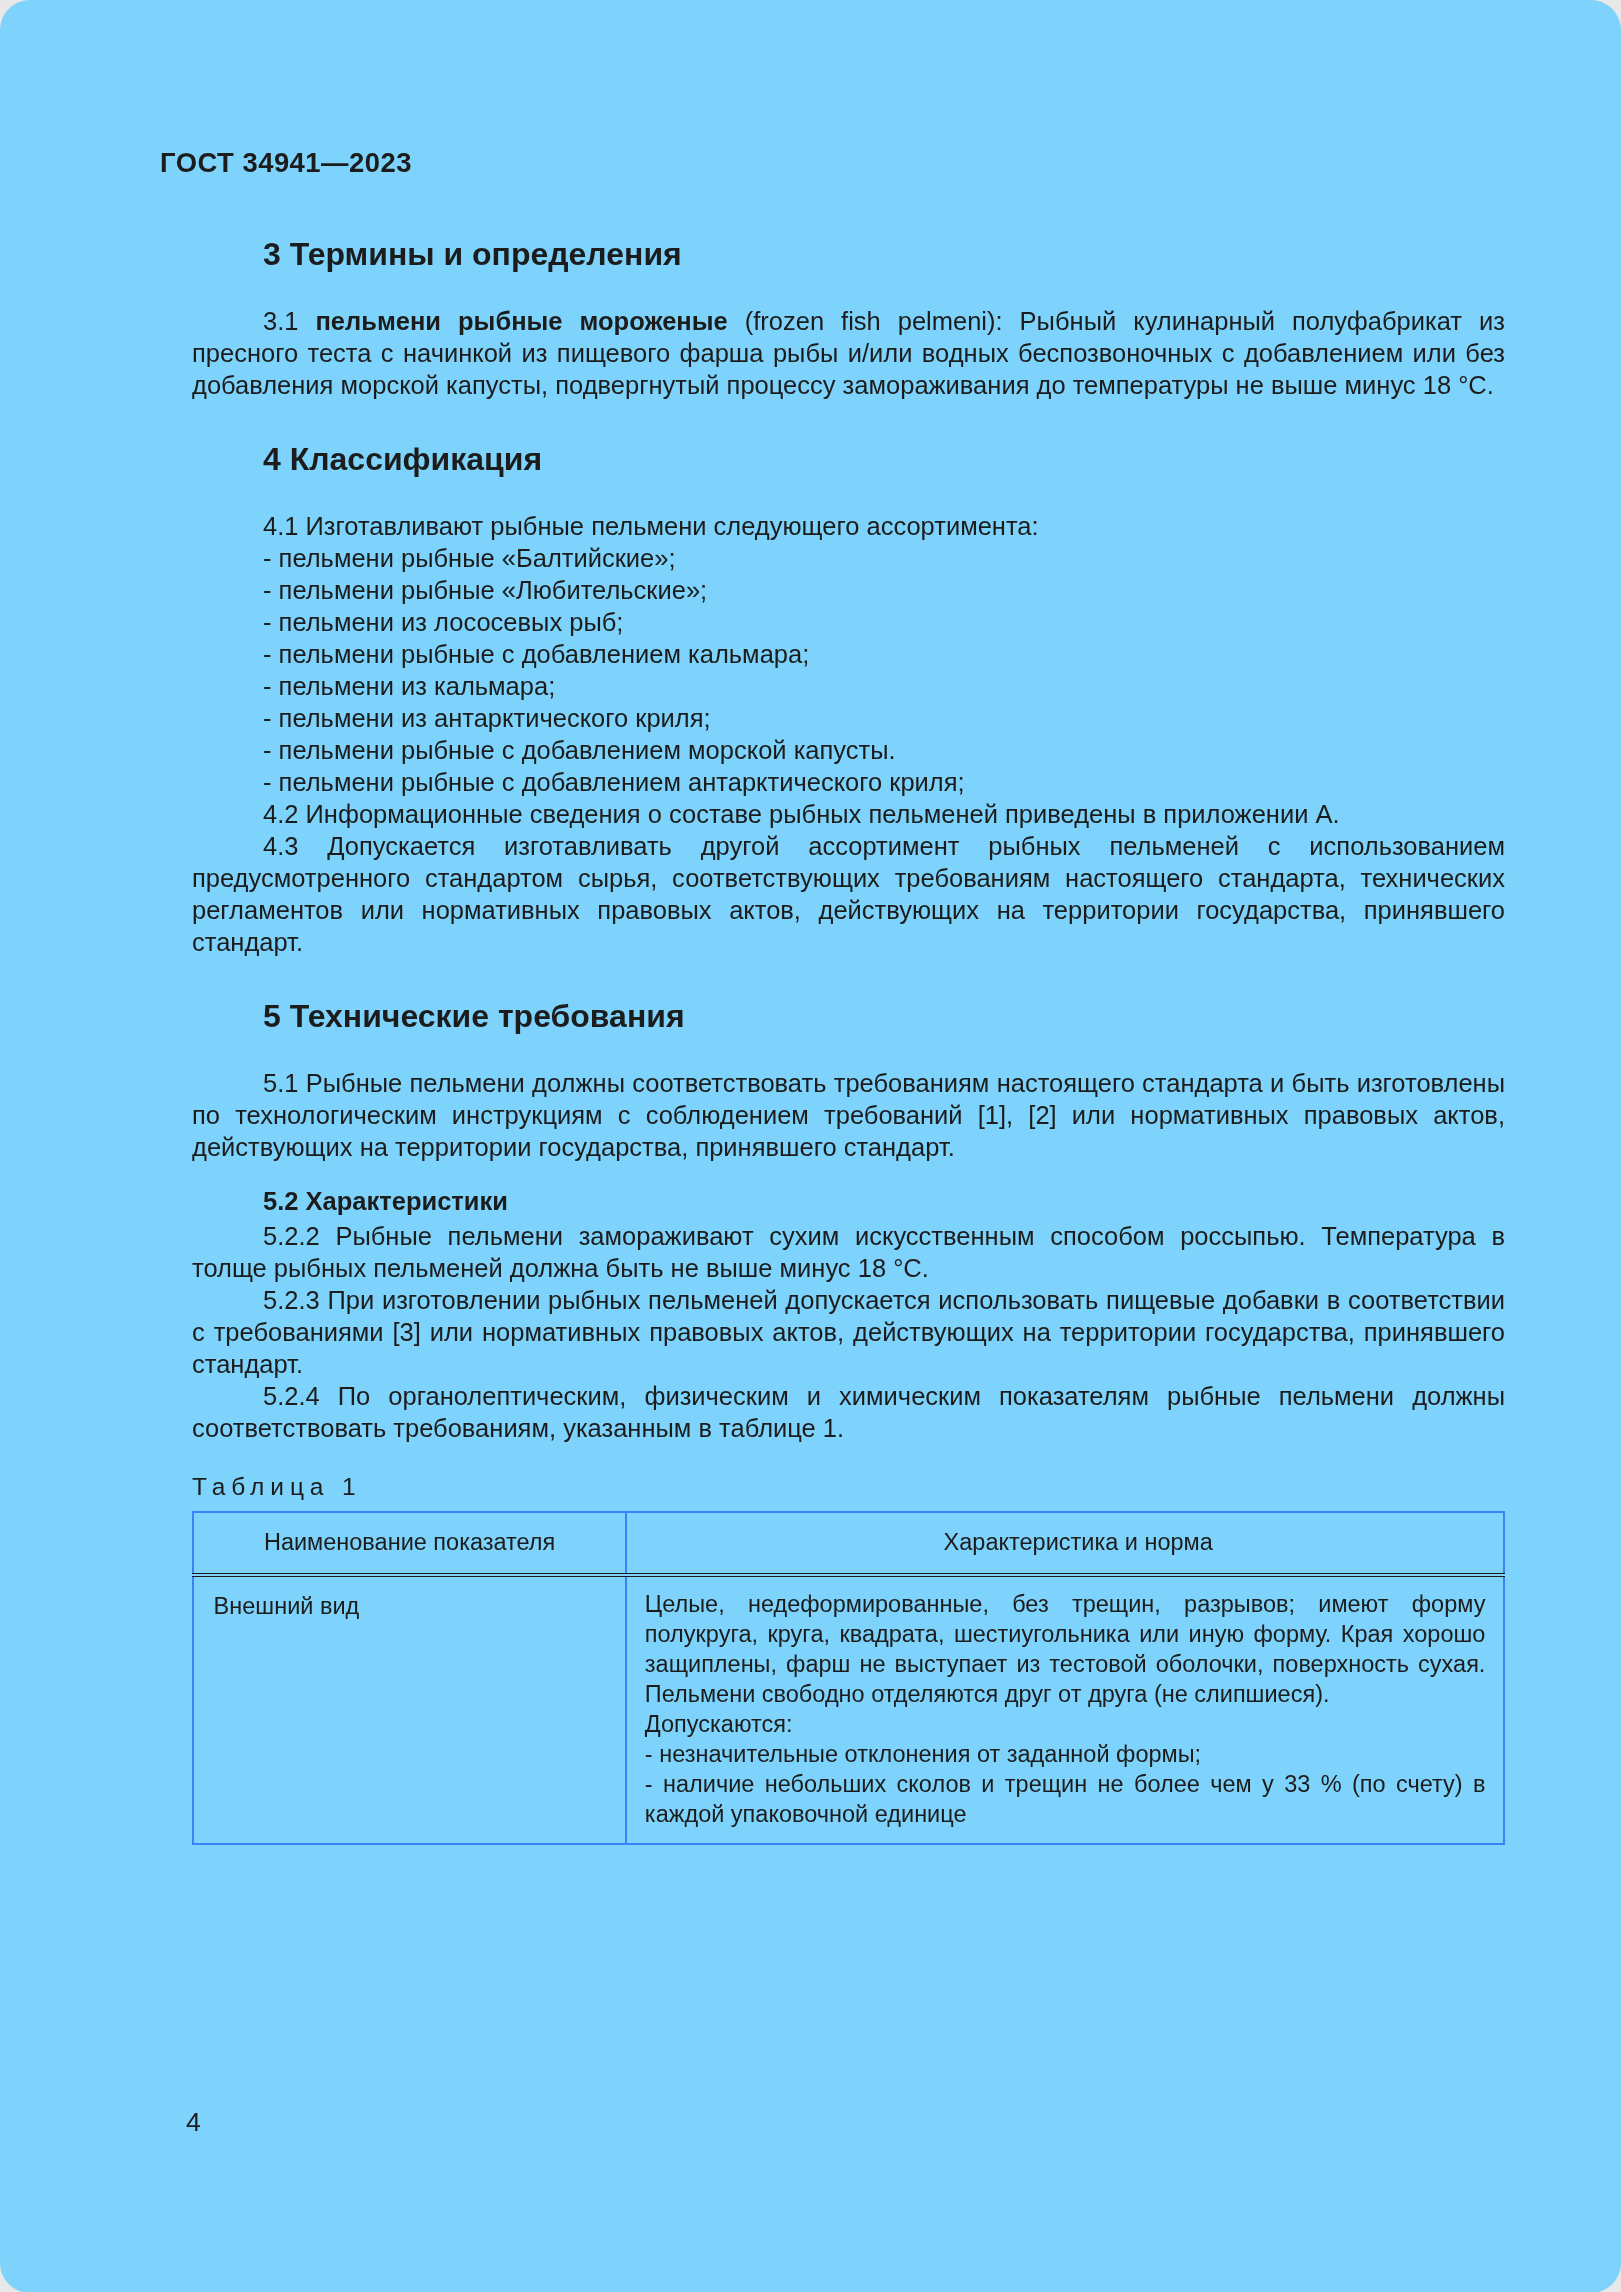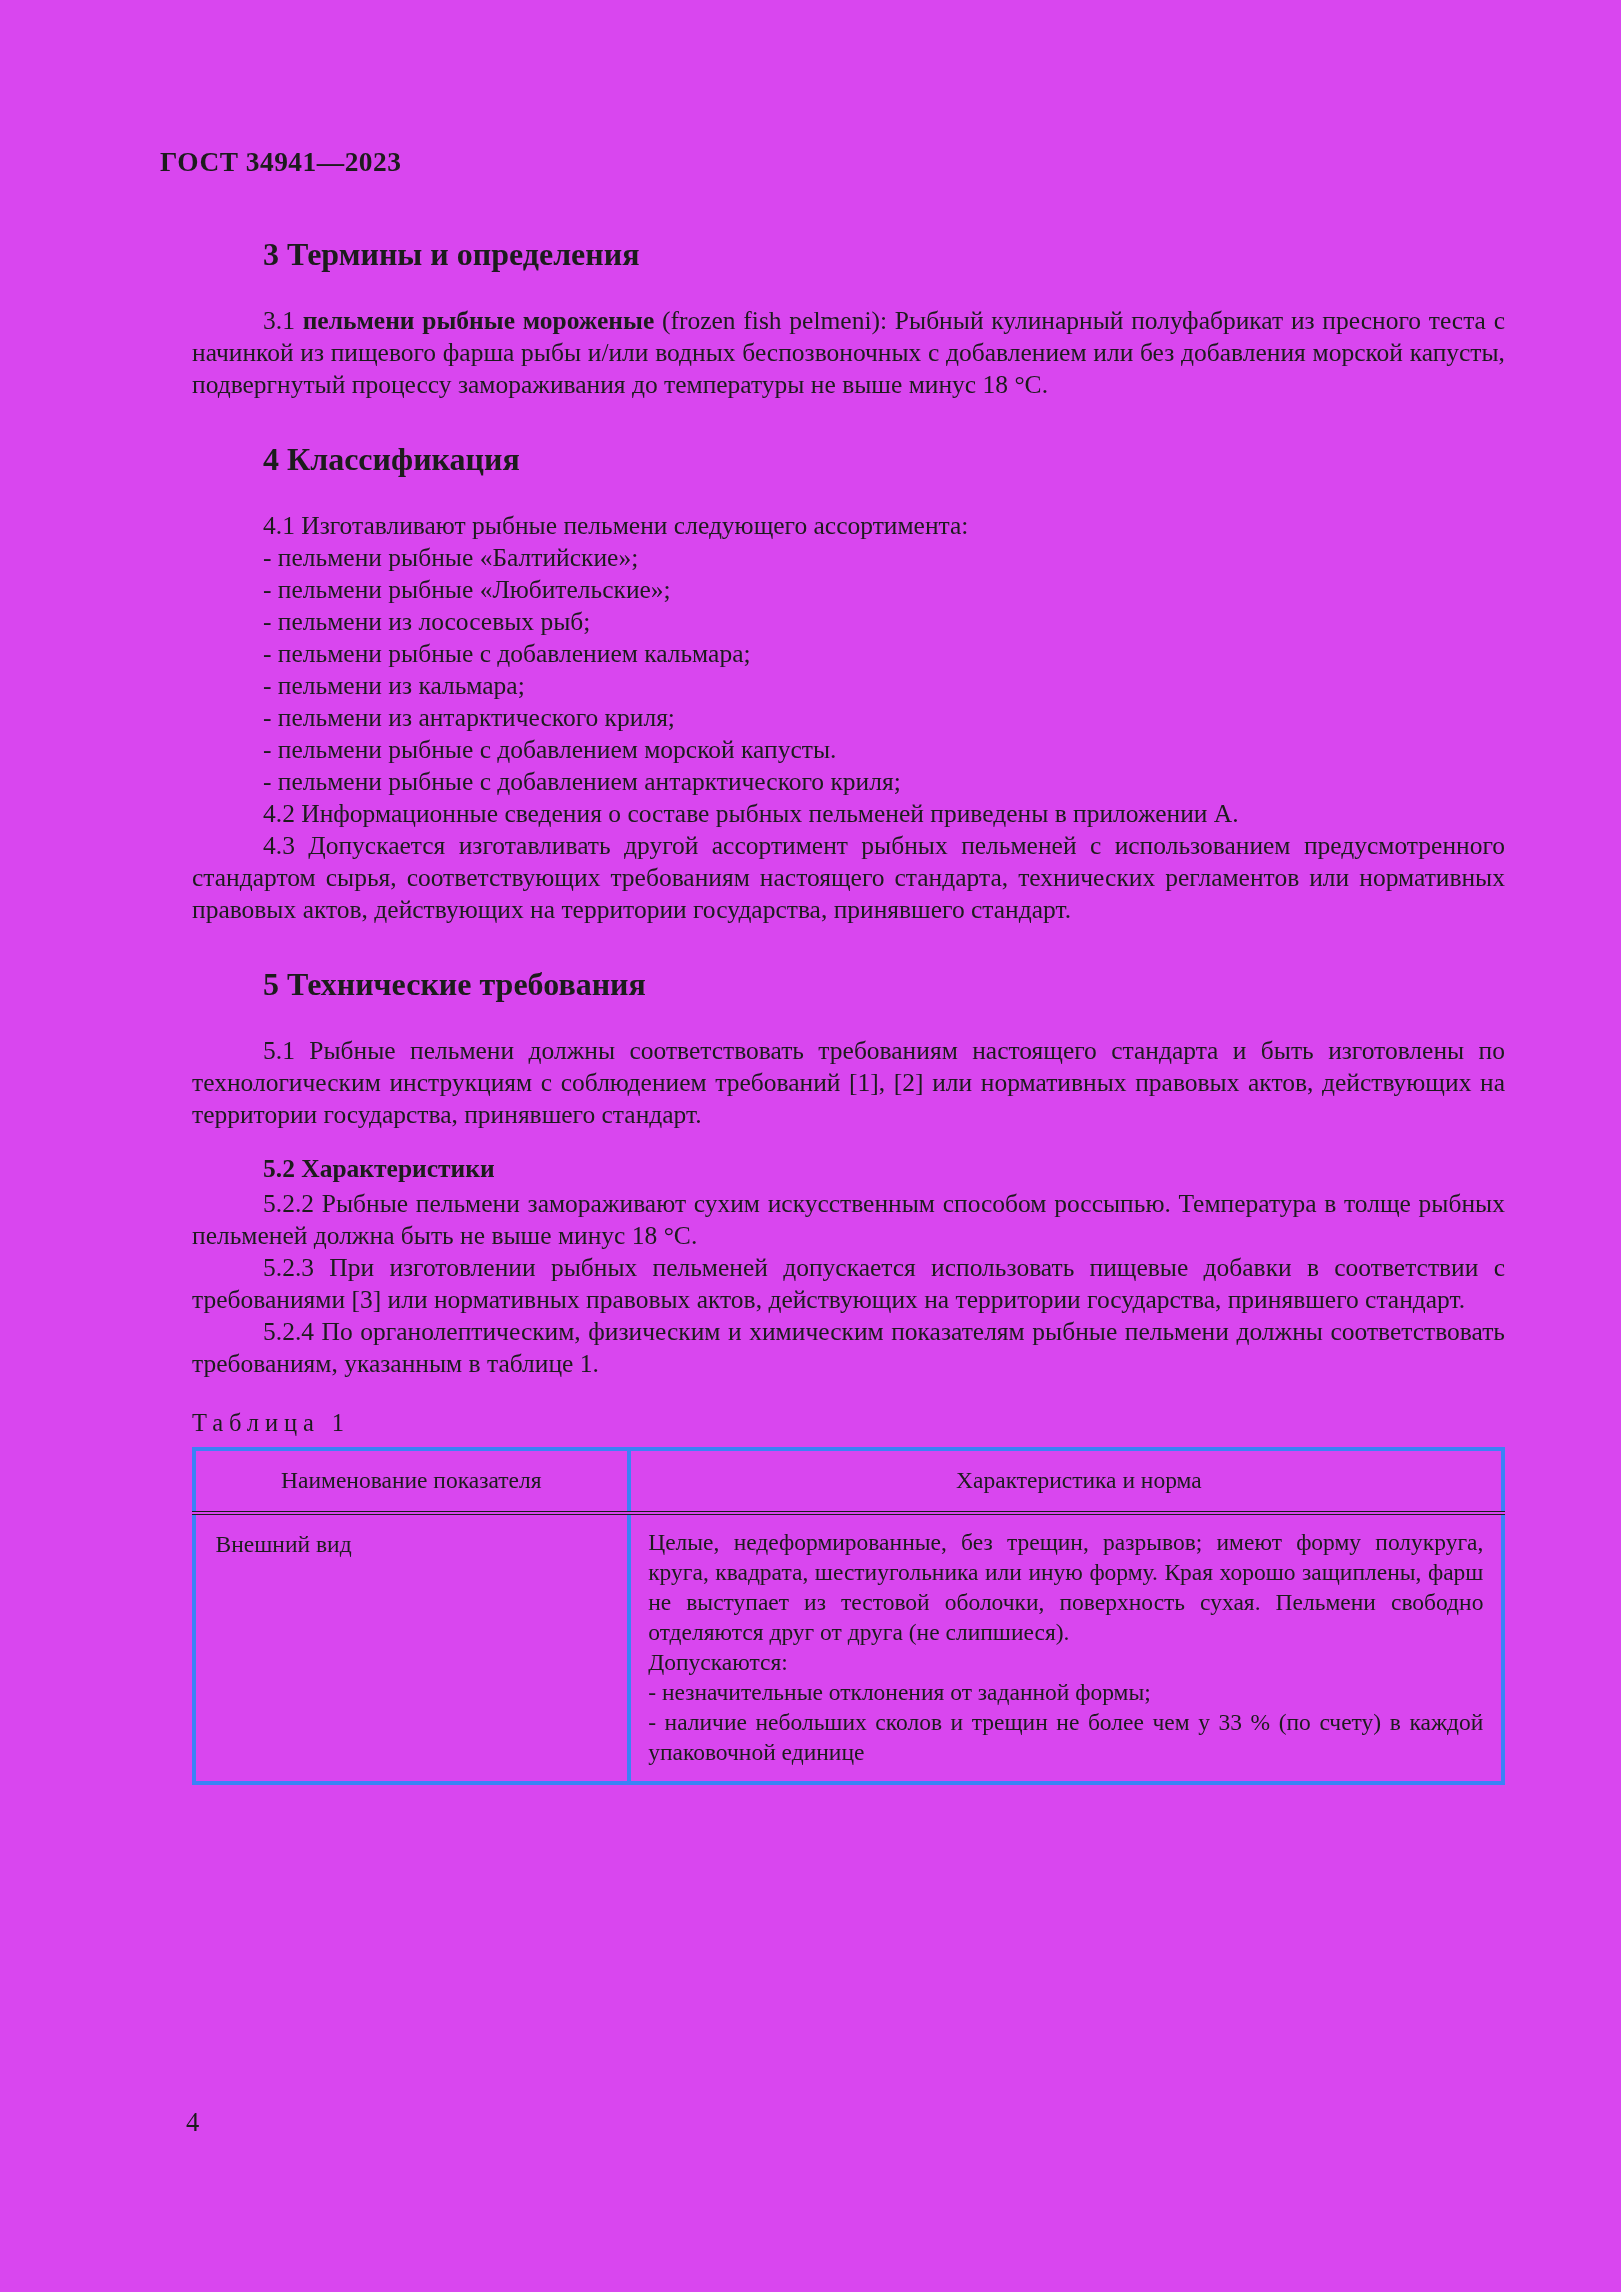--- a/index.html
+++ b/index.html
@@ -5,24 +5,25 @@
   html, body {
     margin: 0;
     padding: 0;
     background: #e8e8e8;
   }
   .page {
     position: relative;
     width: 1621px;
     height: 2293px;
     margin: 0 auto;
-    background: #d946ef;
+    background: #7dd3fc;
     color: #1c1c1c;
-    font-family: Liberation Serif, serif;
+    font-family: Liberation Sans, sans-serif;
     overflow: hidden;
+    border-radius: 30px;
   }
   .running-head {
     position: absolute;
     left: 160px;
     top: 147px;
     font-size: 27.4px;
     font-weight: bold;
     letter-spacing: 0.5px;
   }
   .content {
@@ -68,21 +69,21 @@
     font-size: 24.5px;
     line-height: 29px;
     letter-spacing: 5.9px;
   }
   table.gost {
     width: 100%;
     border-collapse: collapse;
     table-layout: fixed;
   }
   table.gost, table.gost th, table.gost td {
-    border: 4px solid #3b82f6;
+    border: 2px solid #3b82f6;
   }
   table.gost th {
     width: 31.4%;
     font-weight: normal;
     font-size: 23.5px;
     line-height: 29px;
     text-align: center;
     padding: 15.7px 9.8px;
     border-bottom: 4.9px double #1c1c1c;
   }

